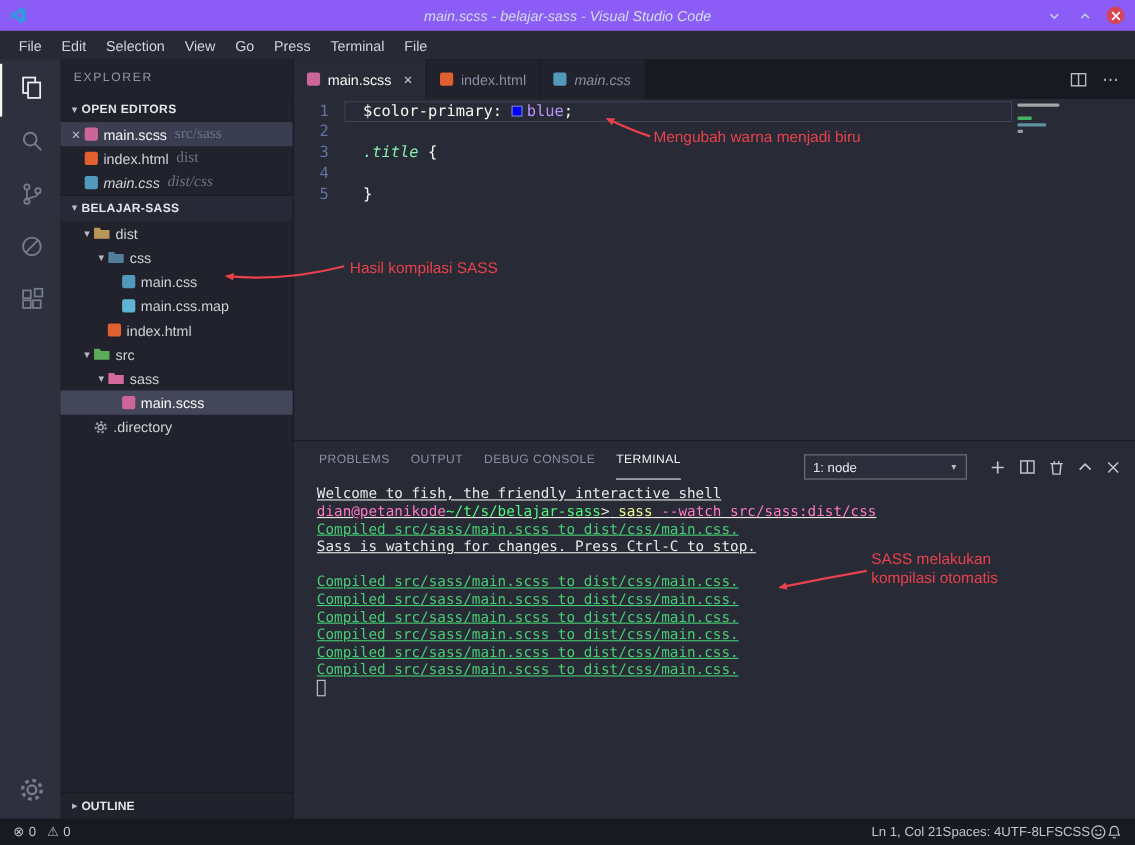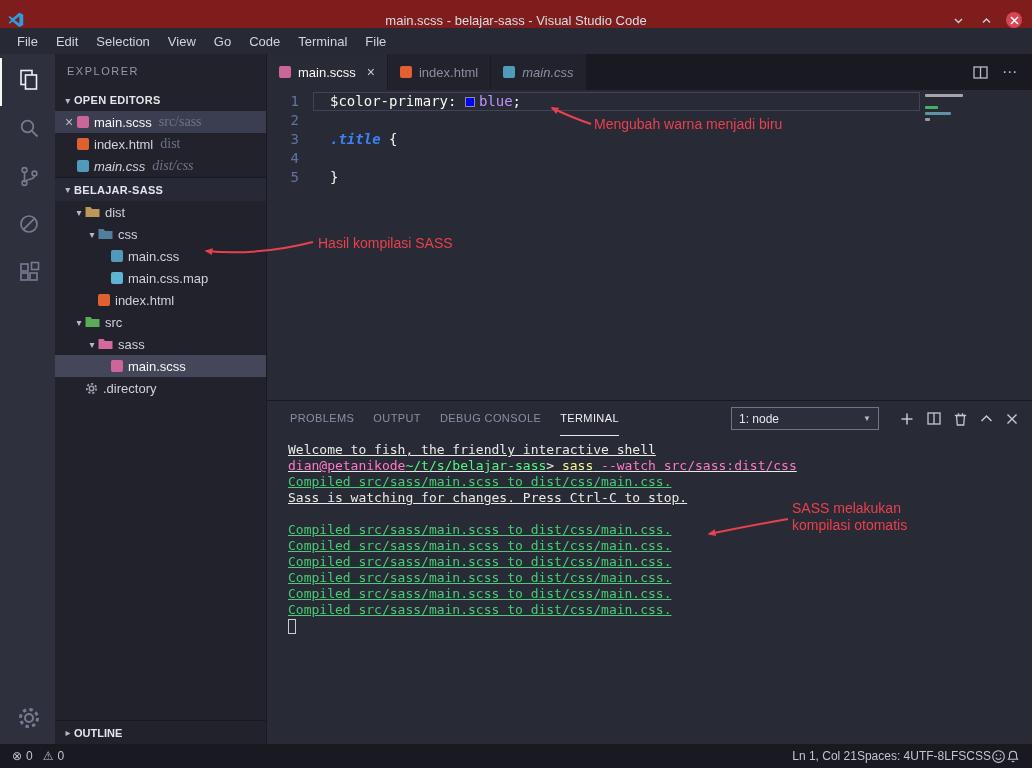--- a/index.html
+++ b/index.html
@@ -3,21 +3,21 @@
 <meta charset="utf-8">
 <style>
   * { box-sizing: border-box; margin: 0; padding: 0; }
   html,body { background:#111218; }
   .window {
     position: relative; width: 1032px; height: 768px; overflow: hidden;
     background: #282a36; font-family: "Liberation Sans","DejaVu Sans",sans-serif;
     -webkit-font-smoothing: antialiased;
   }
   
-  .titlebar { position: relative; height: 28px; background: #7f1d1d; display: flex; align-items: flex-end; }
+  .titlebar { position: relative; height: 28px; background: #8b5cf6; display: flex; align-items: center; font-style: italic; }
   .vscode-logo { margin-left: 8px; display: flex; z-index: 2; }
   .titlebar-title { position: absolute; left: 0; right: 0; text-align: center; color: #d3dfe6; font-size: 13px; }
   .window-controls { margin-left: auto; display: flex; align-items: center; gap: 12px; padding-right: 10px; z-index: 2; }
   .wc { width: 16px; height: 16px; display: flex; align-items: center; justify-content: center; color: #bfd3dc; cursor: pointer; }
   .wc.close { background: #d64554; border-radius: 50%; color: #fff; }
   
   .menubar { height: 26px; background: #272935; display: flex; align-items: center; padding-left: 8px; }
   .menu-item { color: #d2d3db; font-size: 13px; padding: 0 9px; height: 100%; display: flex; align-items: center; cursor: pointer; }
   
   .body { display: flex; height: 690px; }
@@ -59,33 +59,33 @@
   .tab.preview .tab-label { font-style: italic; }
   .tab-close { font-size: 14px; color: #c7c9d3; margin-left: 4px; cursor: pointer; }
   .tab-actions { margin-left: auto; display: flex; align-items: center; gap: 14px; padding-right: 14px; color: #b9bbc6; }
   .more-actions { font-size: 15px; letter-spacing: 1px; cursor: pointer; }
   
   .editor { position: relative; height: 310px; padding-top: 2px; overflow: hidden; cursor: text; }
   .code-line { display: flex; height: 19px; line-height: 19px; font-family: "DejaVu Sans Mono",monospace; font-size: 14px; }
   .gutter { width: 46px; flex: none; text-align: right; padding-right: 14px; color: #6272a4; }
   .line-content { flex: 1; margin-right: 112px; white-space: pre; padding-left: 17px; color: #f8f8f2; }
   .line-content.current { outline: 1px solid #40435a; outline-offset: -1px; }
-  .tok-green { color: #3b82f6; font-style: italic; font-weight: bold; }
+  .tok-green { color: #86efac; font-style: italic; }
   .tok-cyan { color: #8be9fd; }
   .tok-purple { color: #bd93f9; }
   .color-swatch { display: inline-block; width: 10px; height: 10px; background: #0000ff; border: 1px solid #8a8da0; vertical-align: middle; margin-right: 4px; cursor: pointer; }
   .minimap { position: absolute; top: 0; right: 0; width: 112px; height: 100%; }
   .mm-bar { position: absolute; left: 5px; height: 3px; border-radius: 1px; }
   .mm1 { top: 4px; width: 38px; background: rgba(248,248,242,.6); }
   .mm3 { top: 16px; width: 13px; background: rgba(80,250,123,.65); }
   .mm4 { top: 22px; width: 26px; background: rgba(139,233,253,.55); }
   .mm5 { top: 28px; width: 5px; background: rgba(248,248,242,.55); }
   
   .panel { height: 344px; border-top: 1px solid #191a21; background: #282a36; display: flex; flex-direction: column; }
-  .panel-header { height: 35px; flex: none; display: flex; align-items: center; padding: 0 14px 0 23px; }
+  .panel-header { height: 35px; flex: none; display: flex; align-items: flex-end; padding: 0 14px 0 23px; }
   .panel-tab { height: 35px; line-height: 34px; margin-right: 19px; font-size: 11px; letter-spacing: .4px; color: #8a8fa3; cursor: pointer; }
   .panel-tab.active { color: #f3f3f6; border-bottom: 1px solid #e8e8f0; }
   .panel-controls { margin-left: auto; display: flex; align-items: center; gap: 13px; }
   .terminal-picker { width: 148px; height: 23px; background: #2c2e3c; border: 1px solid #72757f; color: #e7e8ed; font-size: 12px; display: flex; align-items: center; padding: 0 7px; cursor: pointer; margin-right: 8px; }
   .picker-caret { margin-left: auto; font-size: 8px; color: #b7bac4; }
   .pc-icon { color: #c4c6d1; display: flex; cursor: pointer; }
   .terminal { flex: 1; padding: 6px 0 0 21px; font-family: "DejaVu Sans Mono",monospace; font-size: 13px; line-height: 16px; color: #e9e9e6; cursor: text; }
   .t-line { height: 16px; white-space: pre; text-decoration: underline; }
   .t-user { color: #ff79c6; } .t-path { color: #50fa7b; } .t-cmd { color: #f1fa8c; } .t-args { color: #ff79c6; }
   .t-green { color: #47cd73; }
@@ -134,21 +134,21 @@
       </span>
     </div>
   </div>
 
   <div class="menubar">
     <span class="menu-item">File</span>
     <span class="menu-item">Edit</span>
     <span class="menu-item">Selection</span>
     <span class="menu-item">View</span>
     <span class="menu-item">Go</span>
-    <span class="menu-item">Code</span>
+    <span class="menu-item">Press</span>
     <span class="menu-item">Terminal</span>
     <span class="menu-item">File</span>
   </div>
 
   <div class="body">
 
     <div class="activitybar">
       <div class="ab-item active">
         <span>
           <svg width="26" height="26" viewBox="0 0 26 26" fill="none" stroke="currentColor" stroke-width="1.6">

